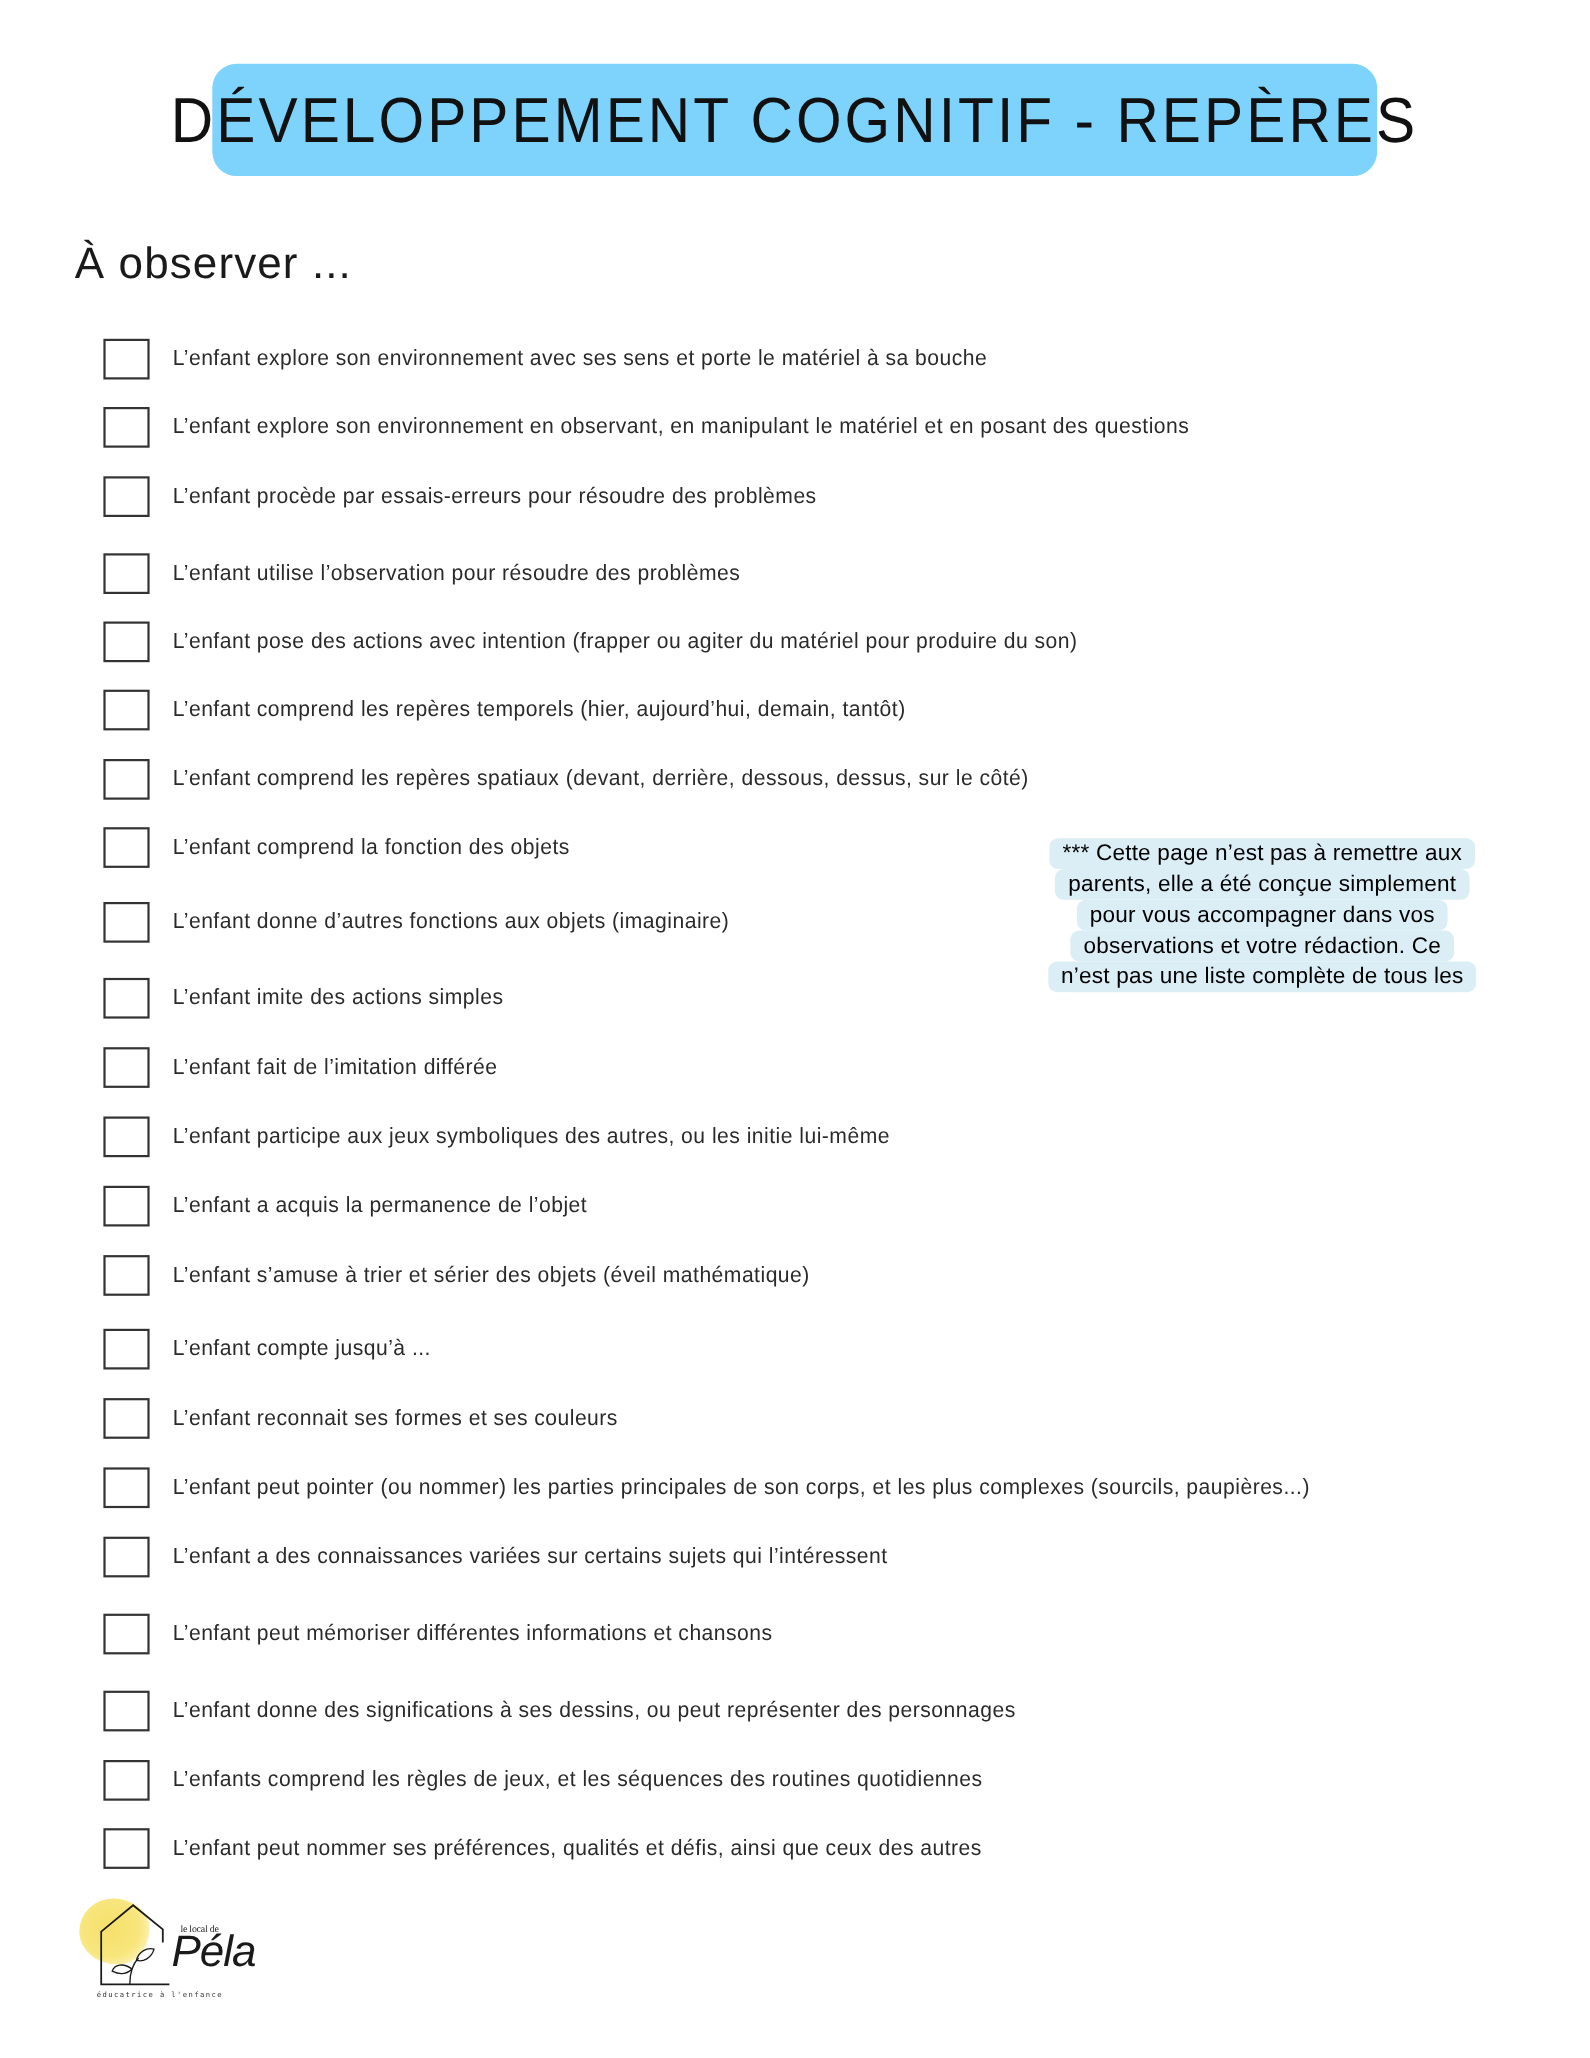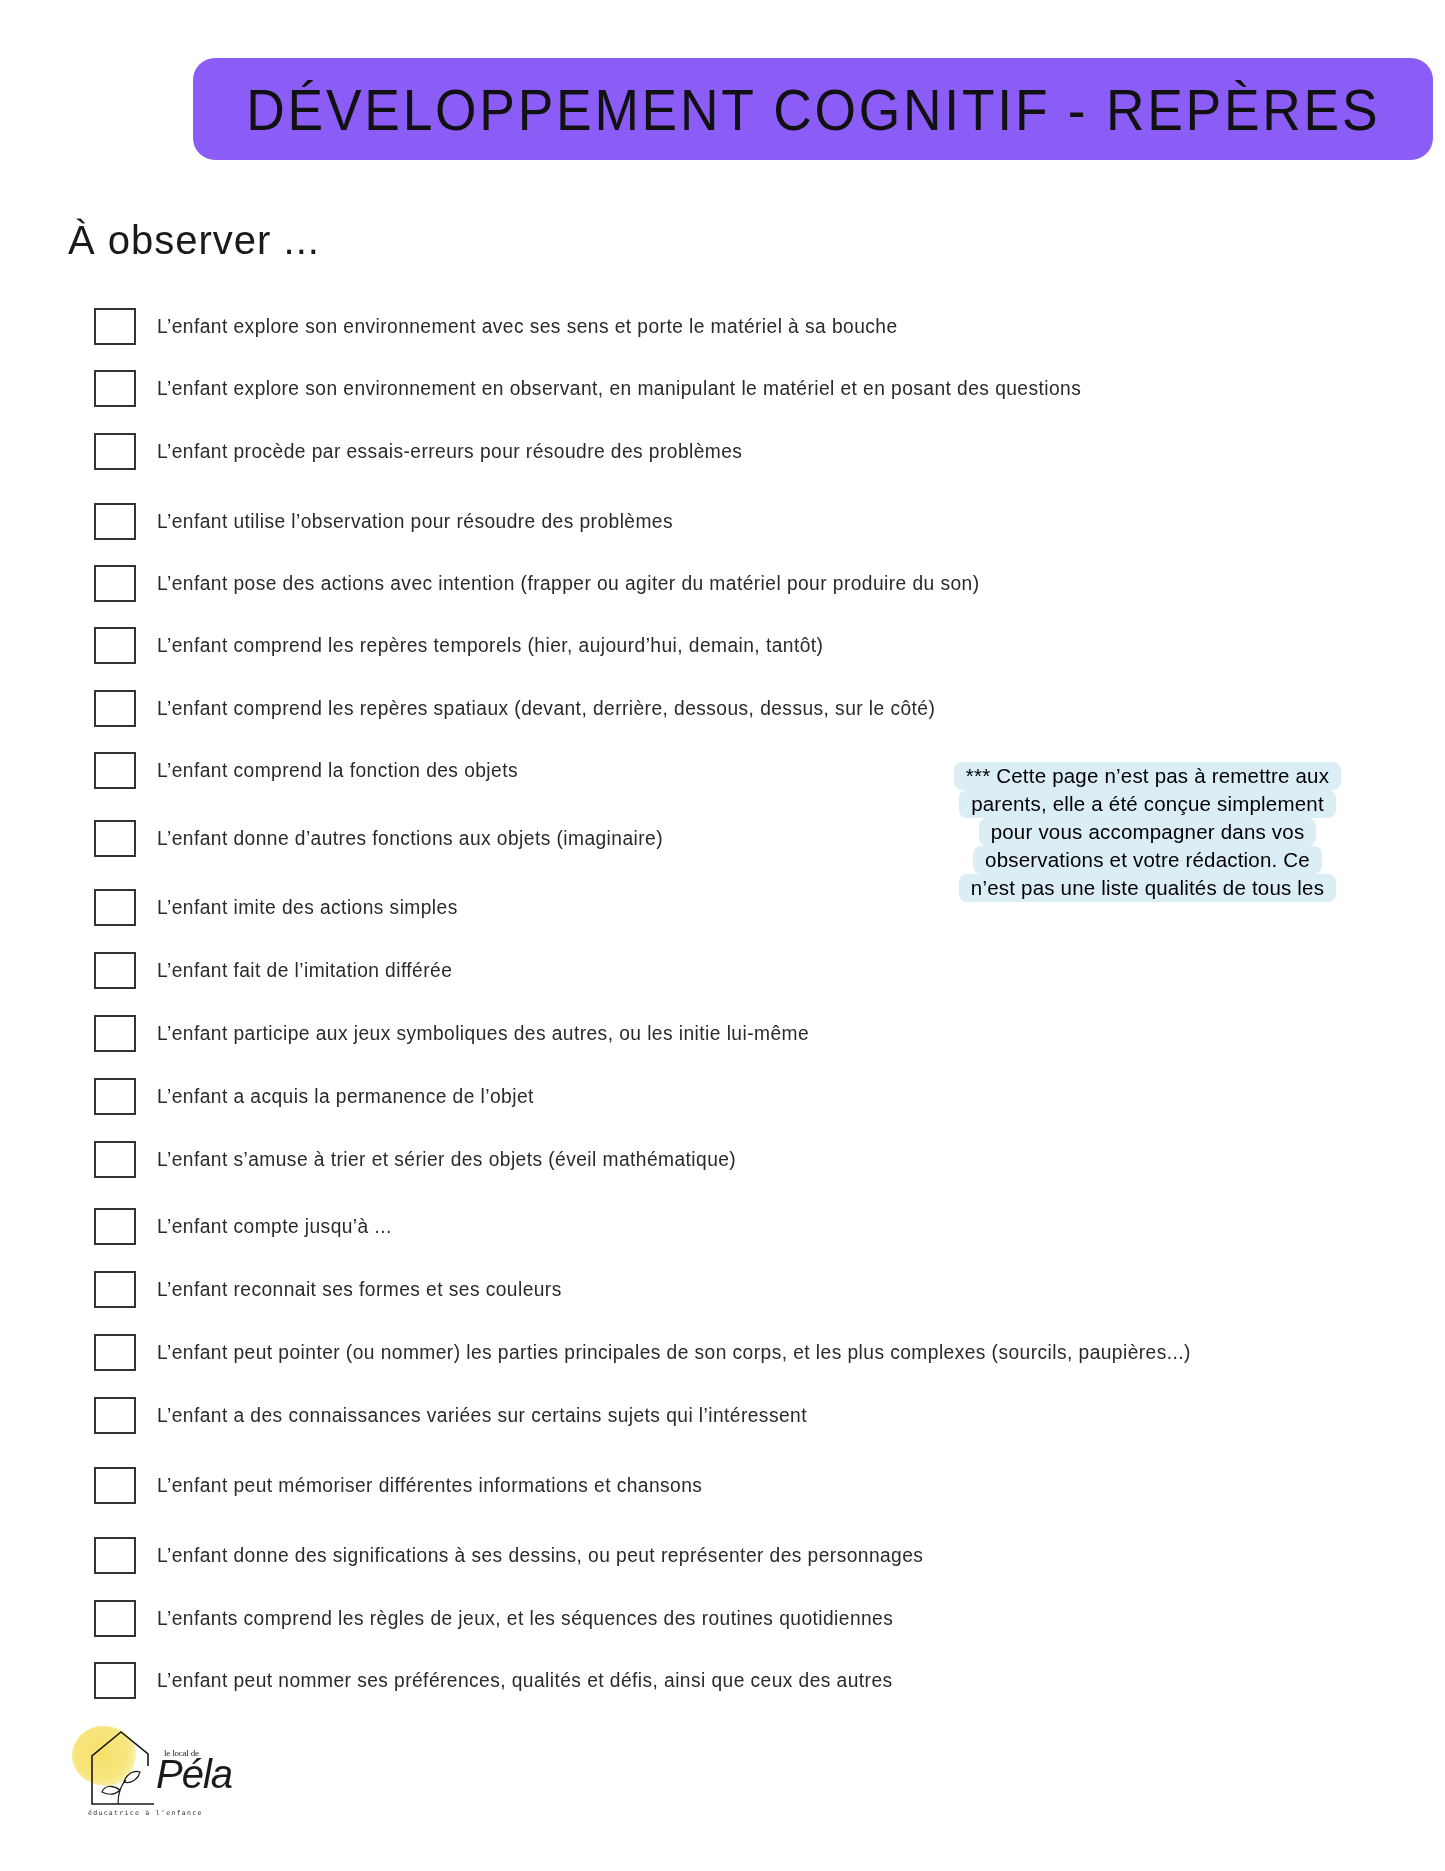--- a/index.html
+++ b/index.html
@@ -12,23 +12,23 @@
       height: 1871px;
       position: relative;
       overflow: hidden;
       font-family: "Liberation Sans", "DejaVu Sans", sans-serif;
       color: #222222;
     }
     .title-box {
       position: absolute;
       left: 193px;
       top: 58px;
-      width: 1240px;
+      width: 1059px;
       height: 102px;
-      background: #8b5cf6;
+      background: #7dd3fc;
       border-radius: 22px;
       display: flex;
       align-items: center;
       justify-content: center;
     }
     .title-text {
       font-size: 58px;
       letter-spacing: 3px;
       color: #111111;
       font-weight: normal;
@@ -249,21 +249,21 @@
     <span class="checkbox"></span>
     <span class="check-label">L’enfant peut nommer ses préférences, qualités et défis, ainsi que ceux des autres</span>
   </div>
 </div>
 
 <div class="note">
   <span class="note-line-wrap"><span class="note-line">*** Cette page n’est pas à remettre aux</span></span>
   <span class="note-line-wrap"><span class="note-line">parents, elle a été conçue simplement</span></span>
   <span class="note-line-wrap"><span class="note-line">pour vous accompagner dans vos</span></span>
   <span class="note-line-wrap"><span class="note-line">observations et votre rédaction. Ce</span></span>
-  <span class="note-line-wrap"><span class="note-line">n’est pas une liste qualités de tous les</span></span>
+  <span class="note-line-wrap"><span class="note-line">n’est pas une liste complète de tous les</span></span>
 </div>
 
 <div class="logo">
   <div class="logo-blob"></div>
   <svg class="logo-svg" width="160" height="100" viewBox="0 0 160 100">
 
     <polyline points="80,44 80,32 53,10 24,34 24,82 86,82" fill="none" stroke="#1a1a1a" stroke-width="1.6" stroke-linejoin="miter"></polyline>
 
     <path d="M50,82 C50,72 52,64 58,58" fill="none" stroke="#1a1a1a" stroke-width="1.2"></path>
     <path d="M52,68 C44,62 36,64 34,70 C42,74 48,72 52,68 Z" fill="none" stroke="#1a1a1a" stroke-width="1.2"></path>

